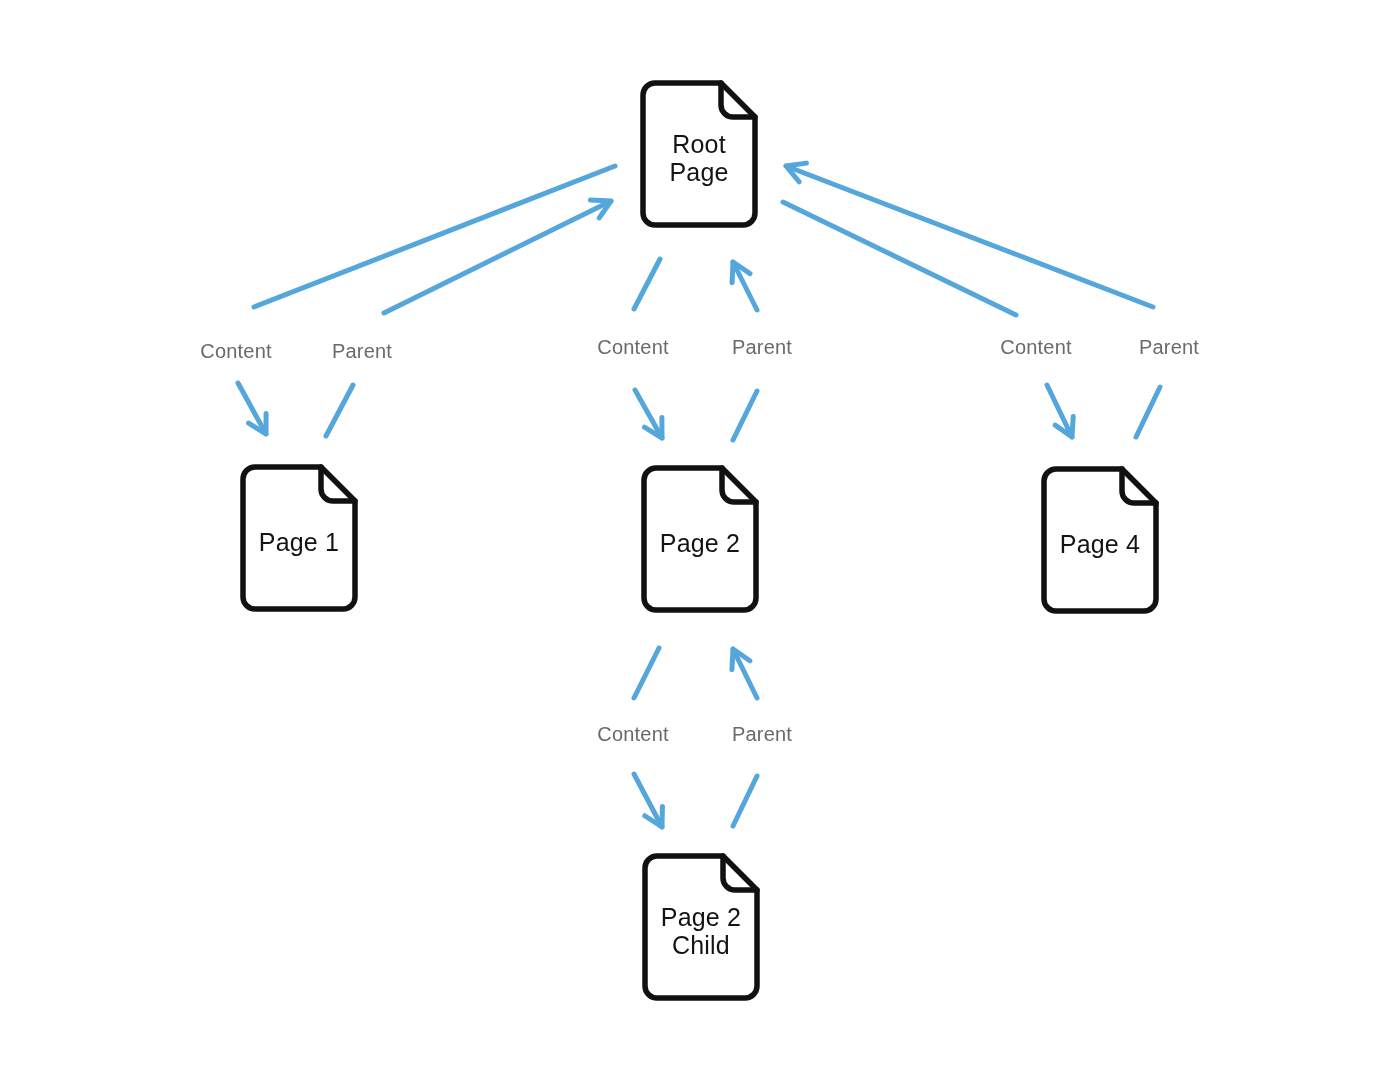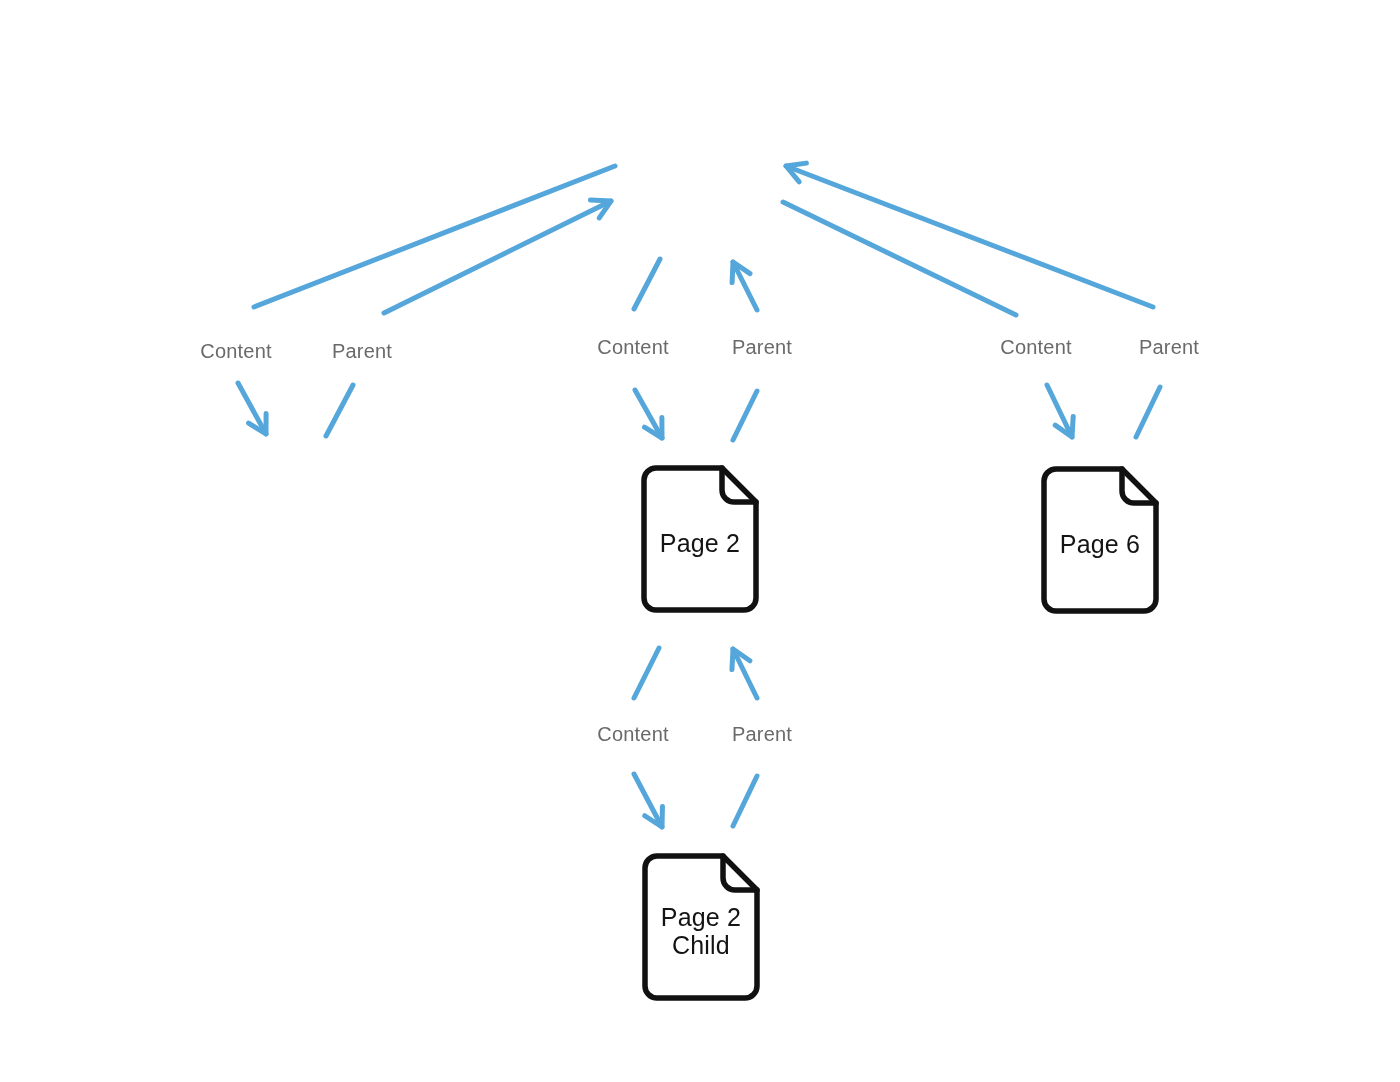--- a/index.html
+++ b/index.html
@@ -99,36 +99,51 @@
     <line class="edge-line" x1="1047" y1="385" x2="1072" y2="437" marker-end="url(#arrowhead)"></line>
     <line class="edge-line" x1="1153" y1="307" x2="786" y2="166" marker-end="url(#arrowhead)"></line>
     <line class="edge-line" x1="1136" y1="437" x2="1160" y2="387"></line>
 
     <line class="edge-line" x1="659" y1="648" x2="634" y2="698"></line>
     <line class="edge-line" x1="634" y1="774" x2="662" y2="827" marker-end="url(#arrowhead)"></line>
     <line class="edge-line" x1="757" y1="698" x2="733" y2="649" marker-end="url(#arrowhead)"></line>
     <line class="edge-line" x1="733" y1="826" x2="757" y2="776"></line>
   </svg>
 
+  <div class="node" style="left:640px; top:80px;">
+    <svg class="doc" viewBox="0 0 118 148">
+      <path class="outline" d="M15 3 L81 3 L115 37 L115 133 A12 12 0 0 1 103 145 L15 145 A12 12 0 0 1 3 133 L3 15 A12 12 0 0 1 15 3 Z"></path>
+      <path class="fold" d="M81 3 L81 25 A12 12 0 0 0 93 37 L115 37"></path>
+    </svg>
+    <div class="node-label">Root
+Page</div>
+  </div>
 
+  <div class="node" style="left:240px; top:464px;">
+    <svg class="doc" viewBox="0 0 118 148">
+      <path class="outline" d="M15 3 L81 3 L115 37 L115 133 A12 12 0 0 1 103 145 L15 145 A12 12 0 0 1 3 133 L3 15 A12 12 0 0 1 15 3 Z"></path>
+      <path class="fold" d="M81 3 L81 25 A12 12 0 0 0 93 37 L115 37"></path>
+    </svg>
+    <div class="node-label">Page 1</div>
+  </div>
 
   <div class="node" style="left:641px; top:465px;">
     <svg class="doc" viewBox="0 0 118 148">
       <path class="outline" d="M15 3 L81 3 L115 37 L115 133 A12 12 0 0 1 103 145 L15 145 A12 12 0 0 1 3 133 L3 15 A12 12 0 0 1 15 3 Z"></path>
       <path class="fold" d="M81 3 L81 25 A12 12 0 0 0 93 37 L115 37"></path>
     </svg>
     <div class="node-label">Page 2</div>
   </div>
 
   <div class="node" style="left:1041px; top:466px;">
     <svg class="doc" viewBox="0 0 118 148">
       <path class="outline" d="M15 3 L81 3 L115 37 L115 133 A12 12 0 0 1 103 145 L15 145 A12 12 0 0 1 3 133 L3 15 A12 12 0 0 1 15 3 Z"></path>
       <path class="fold" d="M81 3 L81 25 A12 12 0 0 0 93 37 L115 37"></path>
     </svg>
-    <div class="node-label">Page 6</div>
+    <div class="node-label">Page 4</div>
   </div>
 
   <div class="node" style="left:642px; top:853px;">
     <svg class="doc" viewBox="0 0 118 148">
       <path class="outline" d="M15 3 L81 3 L115 37 L115 133 A12 12 0 0 1 103 145 L15 145 A12 12 0 0 1 3 133 L3 15 A12 12 0 0 1 15 3 Z"></path>
       <path class="fold" d="M81 3 L81 25 A12 12 0 0 0 93 37 L115 37"></path>
     </svg>
     <div class="node-label">Page 2
 Child</div>
   </div>

